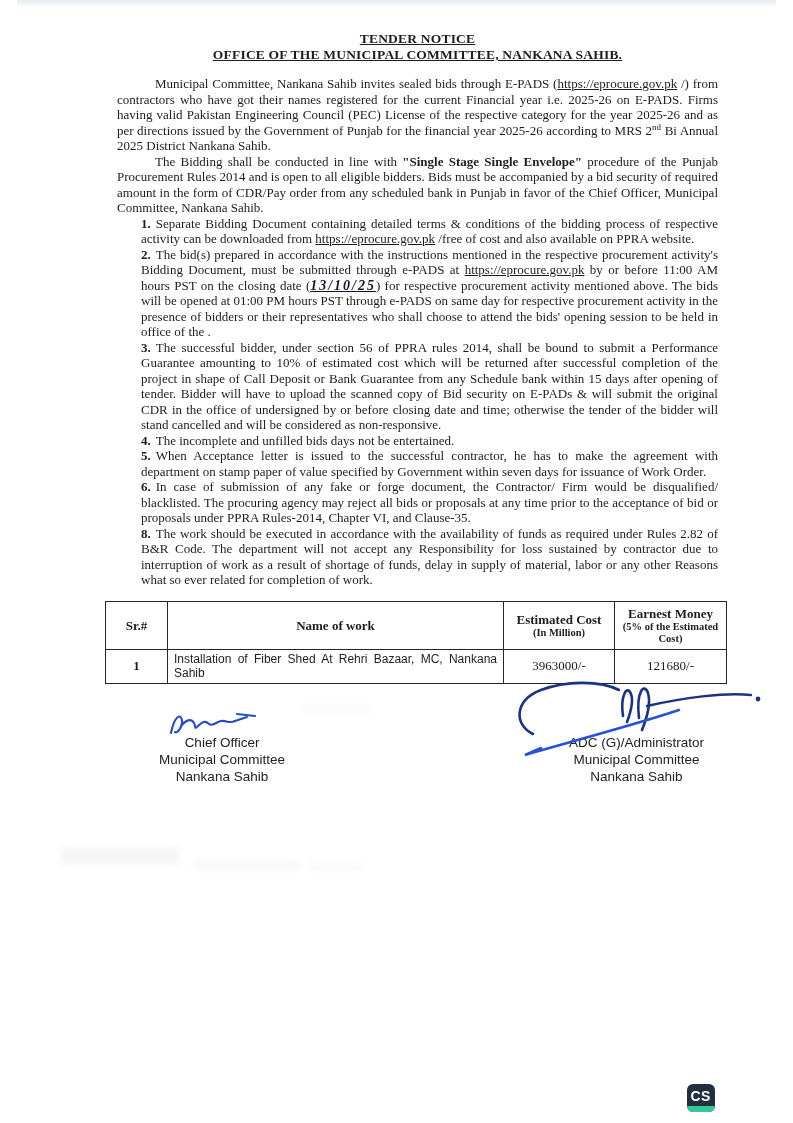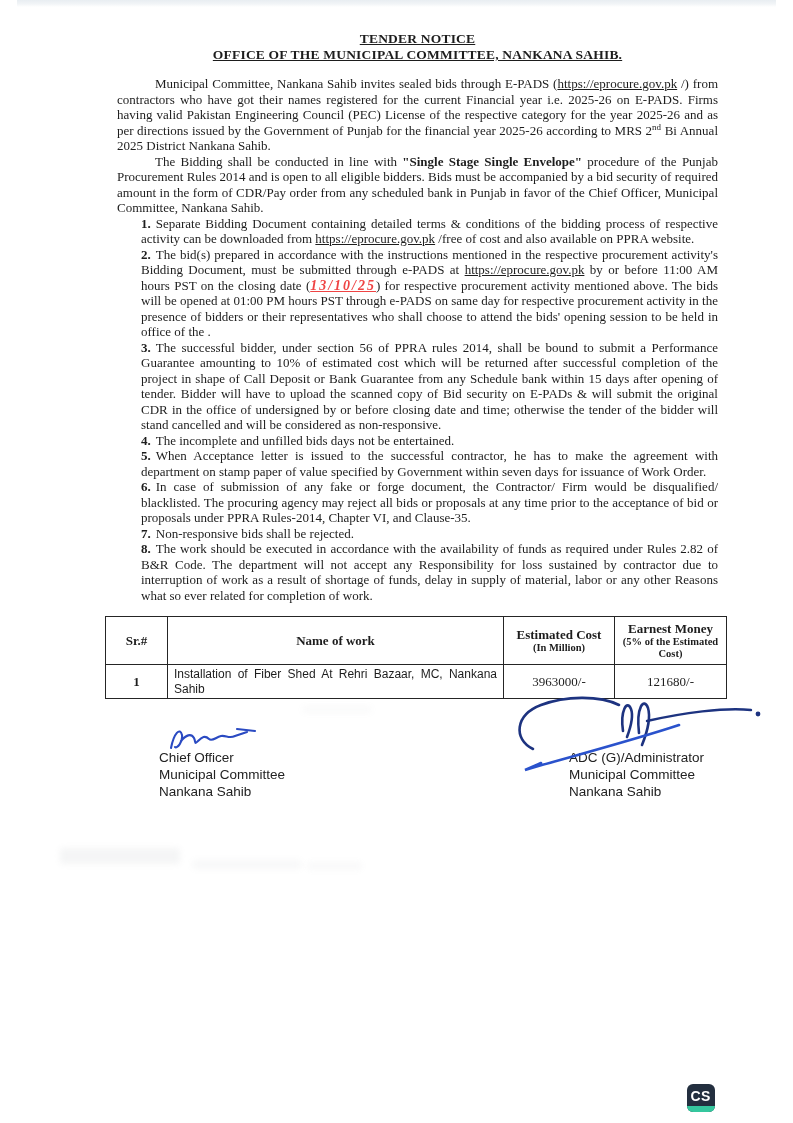--- a/index.html
+++ b/index.html
@@ -30,21 +30,21 @@
   .list-item {
     font-size:13px; line-height:15.5px; text-align:justify;
     padding-left:24px;
   }
   .num { font-weight:bold; margin-right:5px; }
 
   .seg-bold { font-weight:bold; }
   .seg-underline { text-decoration:underline; }
   .seg-sup { vertical-align:super; font-size:9px; line-height:0; }
   .seg-handwritten {
-    color:#ef4444; font-style:italic; font-weight:bold;
+    color:#0f172a; font-style:italic; font-weight:bold;
     letter-spacing:2px; text-decoration:underline; font-size:14px;
     white-space:nowrap;
   }
 
   table.work-table {
     border-collapse:collapse; margin-top:13px; margin-left:-12px;
     width:621px; table-layout:fixed;
   }
   .work-table th, .work-table td { border:1.6px solid #252525; padding:2px 6px; }
   .col-sr { width:62px; } .col-name { width:336px; } .col-cost { width:111px; } .col-earnest { width:112px; }
@@ -56,21 +56,21 @@
     font-family:"Liberation Sans", sans-serif; font-size:12px;
     line-height:14.5px; text-align:justify; padding:3px 8px;
   }
   .td-money { text-align:center; font-size:13px; }
 
   .sig-row {
     display:flex; justify-content:space-between; margin-top:50px;
     position:relative; z-index:2;
   }
   .sig-block {
-    position:relative; 
+    position:relative; text-align:center;
     font-family:"Liberation Sans", sans-serif; font-size:13.5px; line-height:17px;
     color:#222;
   }
   .sig-left  { margin-left:42px; }
   .sig-right { margin-right:14px; }
   .sig-ink { position:absolute; pointer-events:none; }
   .sig-ink-left  { left:8px; top:-26px; width:110px; height:30px; }
   .sig-ink-right { left:-62px; top:-58px; width:258px; height:88px; }
 
   .bleed { position:absolute; left:35px; top:838px; width:330px; height:48px; z-index:1; }
@@ -115,21 +115,20 @@
     <p class="para"><span>Municipal Committee, Nankana Sahib invites sealed bids through E-PADS (</span><span class="seg-underline">https://eprocure.gov.pk</span><span> /) from contractors who have got their names registered for the current Financial year i.e. 2025-26 on E-PADS. Firms having valid Pakistan Engineering Council (PEC) License of the respective category for the year 2025-26 and as per directions issued by the Government of Punjab for the financial year 2025-26 according to MRS 2</span><span class="seg-sup">nd</span><span> Bi Annual 2025 District Nankana Sahib.</span></p>
     <p class="para"><span>The Bidding shall be conducted in line with </span><span class="seg-bold">"Single Stage Single Envelope"</span><span> procedure of the Punjab Procurement Rules 2014 and is open to all eligible bidders. Bids must be accompanied by a bid security of required amount in the form of CDR/Pay order from any scheduled bank in Punjab in favor of the Chief Officer, Municipal Committee, Nankana Sahib.</span></p>
 
     <div class="list">
       <div class="list-item"><span class="num">1.</span><span><span>Separate Bidding Document containing detailed terms &amp; conditions of the bidding process of respective activity can be downloaded from </span><span class="seg-underline">https://eprocure.gov.pk</span><span> /free of cost and also available on PPRA website.</span></span></div>
       <div class="list-item"><span class="num">2.</span><span><span>The bid(s) prepared in accordance with the instructions mentioned in the respective procurement activity's Bidding Document, must be submitted through e-PADS at </span><span class="seg-underline">https://eprocure.gov.pk</span><span> by or before 11:00 AM hours PST on the closing date (</span><span class="seg-handwritten">13/10/25</span><span>) for respective procurement activity mentioned above. The bids will be opened at 01:00 PM hours PST through e-PADS on same day for respective procurement activity in the presence of bidders or their representatives who shall choose to attend the bids' opening session to be held in office of the .</span></span></div>
       <div class="list-item"><span class="num">3.</span><span><span>The successful bidder, under section 56 of PPRA rules 2014, shall be bound to submit a Performance Guarantee amounting to 10% of estimated cost which will be returned after successful completion of the project in shape of Call Deposit or Bank Guarantee from any Schedule bank within 15 days after opening of tender. Bidder will have to upload the scanned copy of Bid security on E-PADs &amp; will submit the original CDR in the office of undersigned by or before closing date and time; otherwise the tender of the bidder will stand cancelled and will be considered as non-responsive.</span></span></div>
       <div class="list-item"><span class="num">4.</span><span><span>The incomplete and unfilled bids days not be entertained.</span></span></div>
       <div class="list-item"><span class="num">5.</span><span><span>When Acceptance letter is issued to the successful contractor, he has to make the agreement with department on stamp paper of value specified by Government within seven days for issuance of Work Order.</span></span></div>
       <div class="list-item"><span class="num">6.</span><span><span>In case of submission of any fake or forge document, the Contractor/ Firm would be disqualified/ blacklisted. The procuring agency may reject all bids or proposals at any time prior to the acceptance of bid or proposals under PPRA Rules-2014, Chapter VI, and Clause-35.</span></span></div>
-      <div class="list-item"><span class="num">7.</span><span><span>Non-responsive bids shall be rejected.</span></span></div>
       <div class="list-item"><span class="num">8.</span><span><span>The work should be executed in accordance with the availability of funds as required under Rules 2.82 of B&amp;R Code. The department will not accept any Responsibility for loss sustained by contractor due to interruption of work as a result of shortage of funds, delay in supply of material, labor or any other Reasons what so ever related for completion of work.</span></span></div>
     </div>
 
     <table class="work-table">
       <colgroup>
           <col class="col-sr">
           <col class="col-name">
           <col class="col-cost">
           <col class="col-earnest">
         </colgroup>

